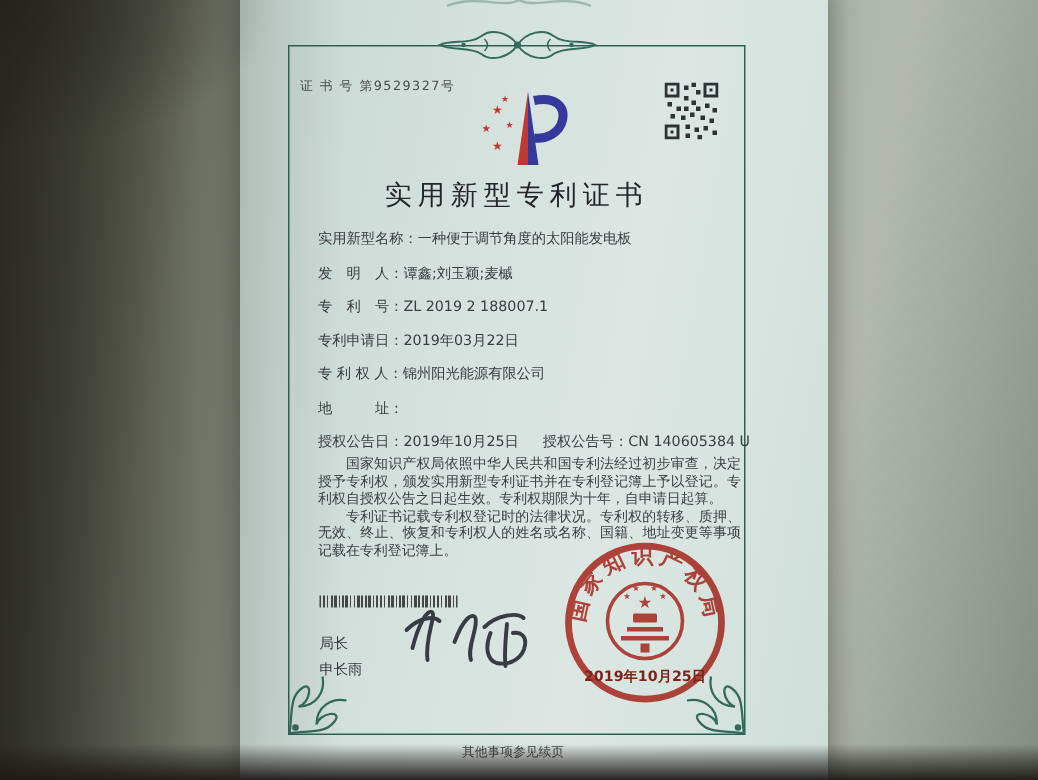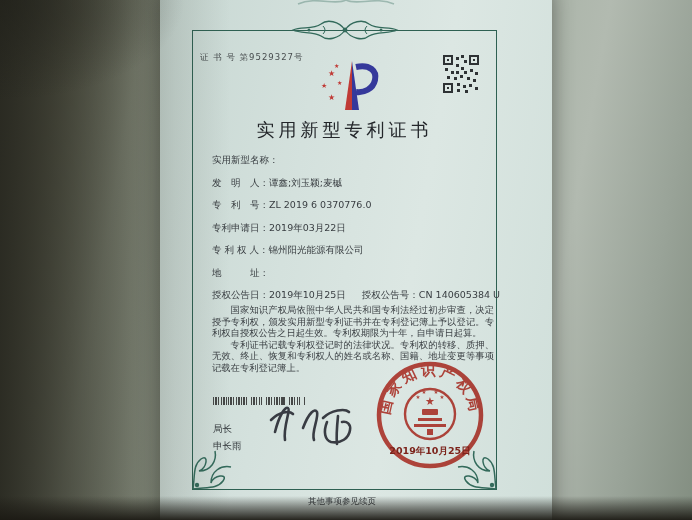--- a/index.html
+++ b/index.html
@@ -165,28 +165,29 @@
           <rect x="14" y="34" width="3" height="3"></rect>
         <rect x="22" y="35" width="3" height="3"></rect>
       </g>
     </svg>
 
     <div class="title">实用新型专利证书</div>
 
     <div class="rows">
       <div class="row">
         <span class="lbl">实用新型名称：</span>
+        <span class="val">一种便于调节角度的太阳能发电板</span>
       </div>
       <div class="row">
         <span class="lbl">发　明　人：</span>
         <span class="val">谭鑫;刘玉颖;麦槭</span>
       </div>
       <div class="row">
         <span class="lbl">专　利　号：</span>
-        <span class="val">ZL 2019 6 0370776.0</span>
+        <span class="val">ZL 2019 2 188007.1</span>
       </div>
       <div class="row">
         <span class="lbl">专利申请日：</span>
         <span class="val">2019年03月22日</span>
       </div>
       <div class="row">
         <span class="lbl">专 利 权 人：</span>
         <span class="val">锦州阳光能源有限公司</span>
       </div>
       <div class="row">

